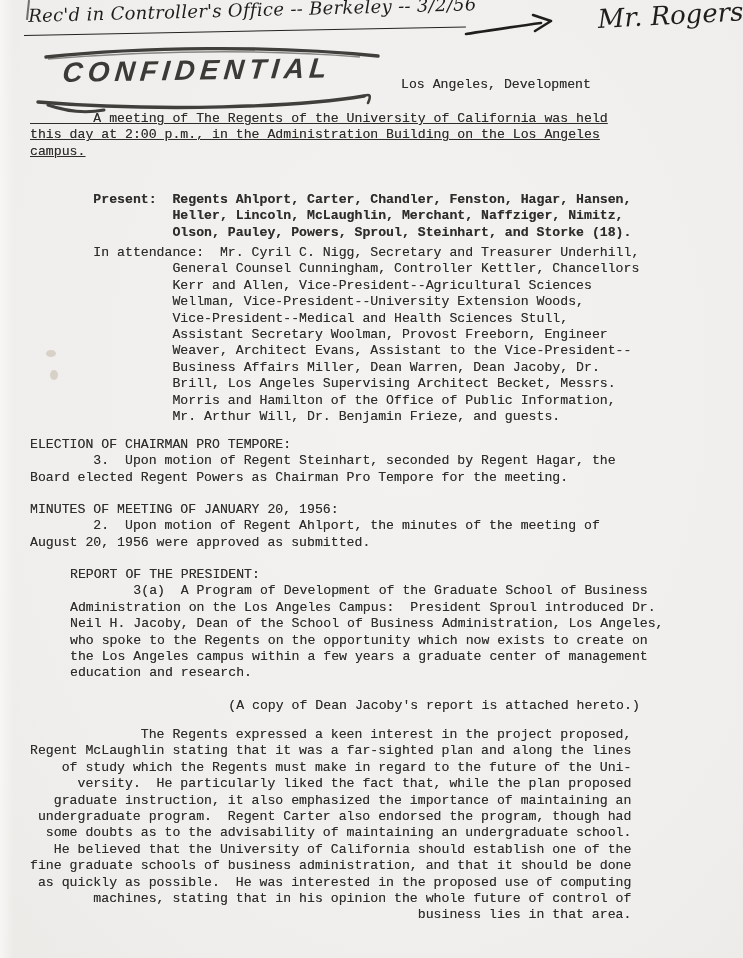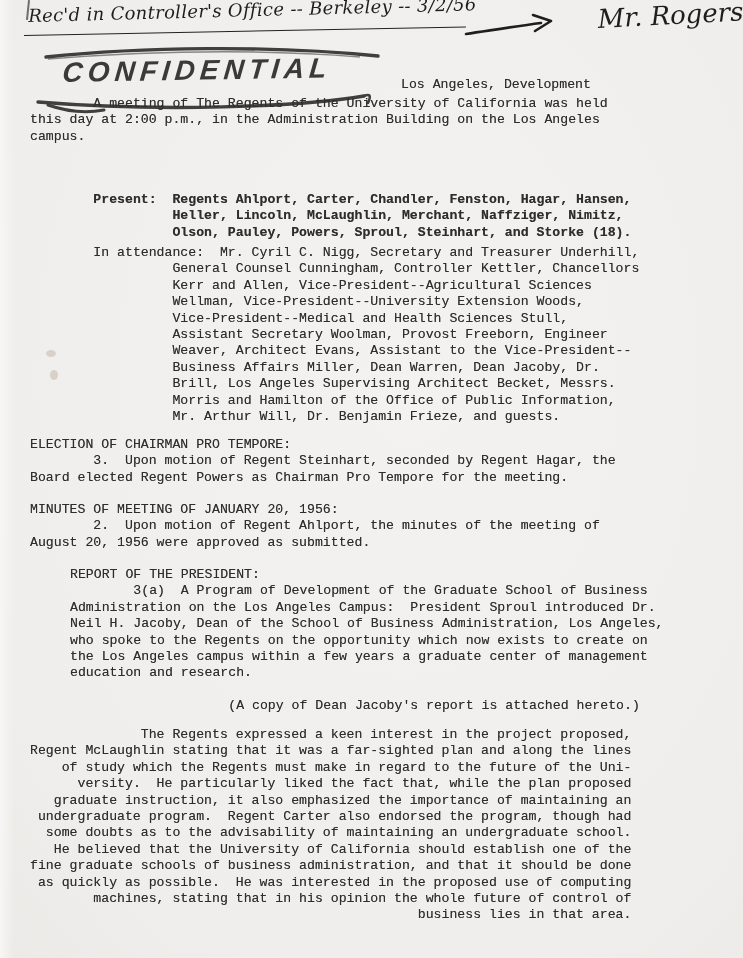--- a/index.html
+++ b/index.html
@@ -65,21 +65,21 @@
     <span class="stamp-word">CONFIDENTIAL</span>
   </div>
 
   <div class="tw" style="left:401px; top:44px;">
     <div>Los Angeles, Development</div>
   </div>
 
   <div class="smudge a"></div>
   <div class="smudge b"></div>
 
-  <div class="tw" style="top:96px;">        A meeting of The Regents of the University of California was held
+  <div class="tw" style="top:111px;text-decoration:underline;">        A meeting of The Regents of the University of California was held
 this day at 2:00 p.m., in the Administration Building on the Los Angeles
 campus.</div>
   <div class="tw" style="top:192px;font-weight:bold;">        Present:  Regents Ahlport, Carter, Chandler, Fenston, Hagar, Hansen,
                   Heller, Lincoln, McLaughlin, Merchant, Naffziger, Nimitz,
                   Olson, Pauley, Powers, Sproul, Steinhart, and Storke (18).</div>
   <div class="tw" style="top:245px;">        In attendance:  Mr. Cyril C. Nigg, Secretary and Treasurer Underhill,
                   General Counsel Cunningham, Controller Kettler, Chancellors
                   Kerr and Allen, Vice-President--Agricultural Sciences
                   Wellman, Vice-President--University Extension Woods,
                   Vice-President--Medical and Health Sciences Stull,

